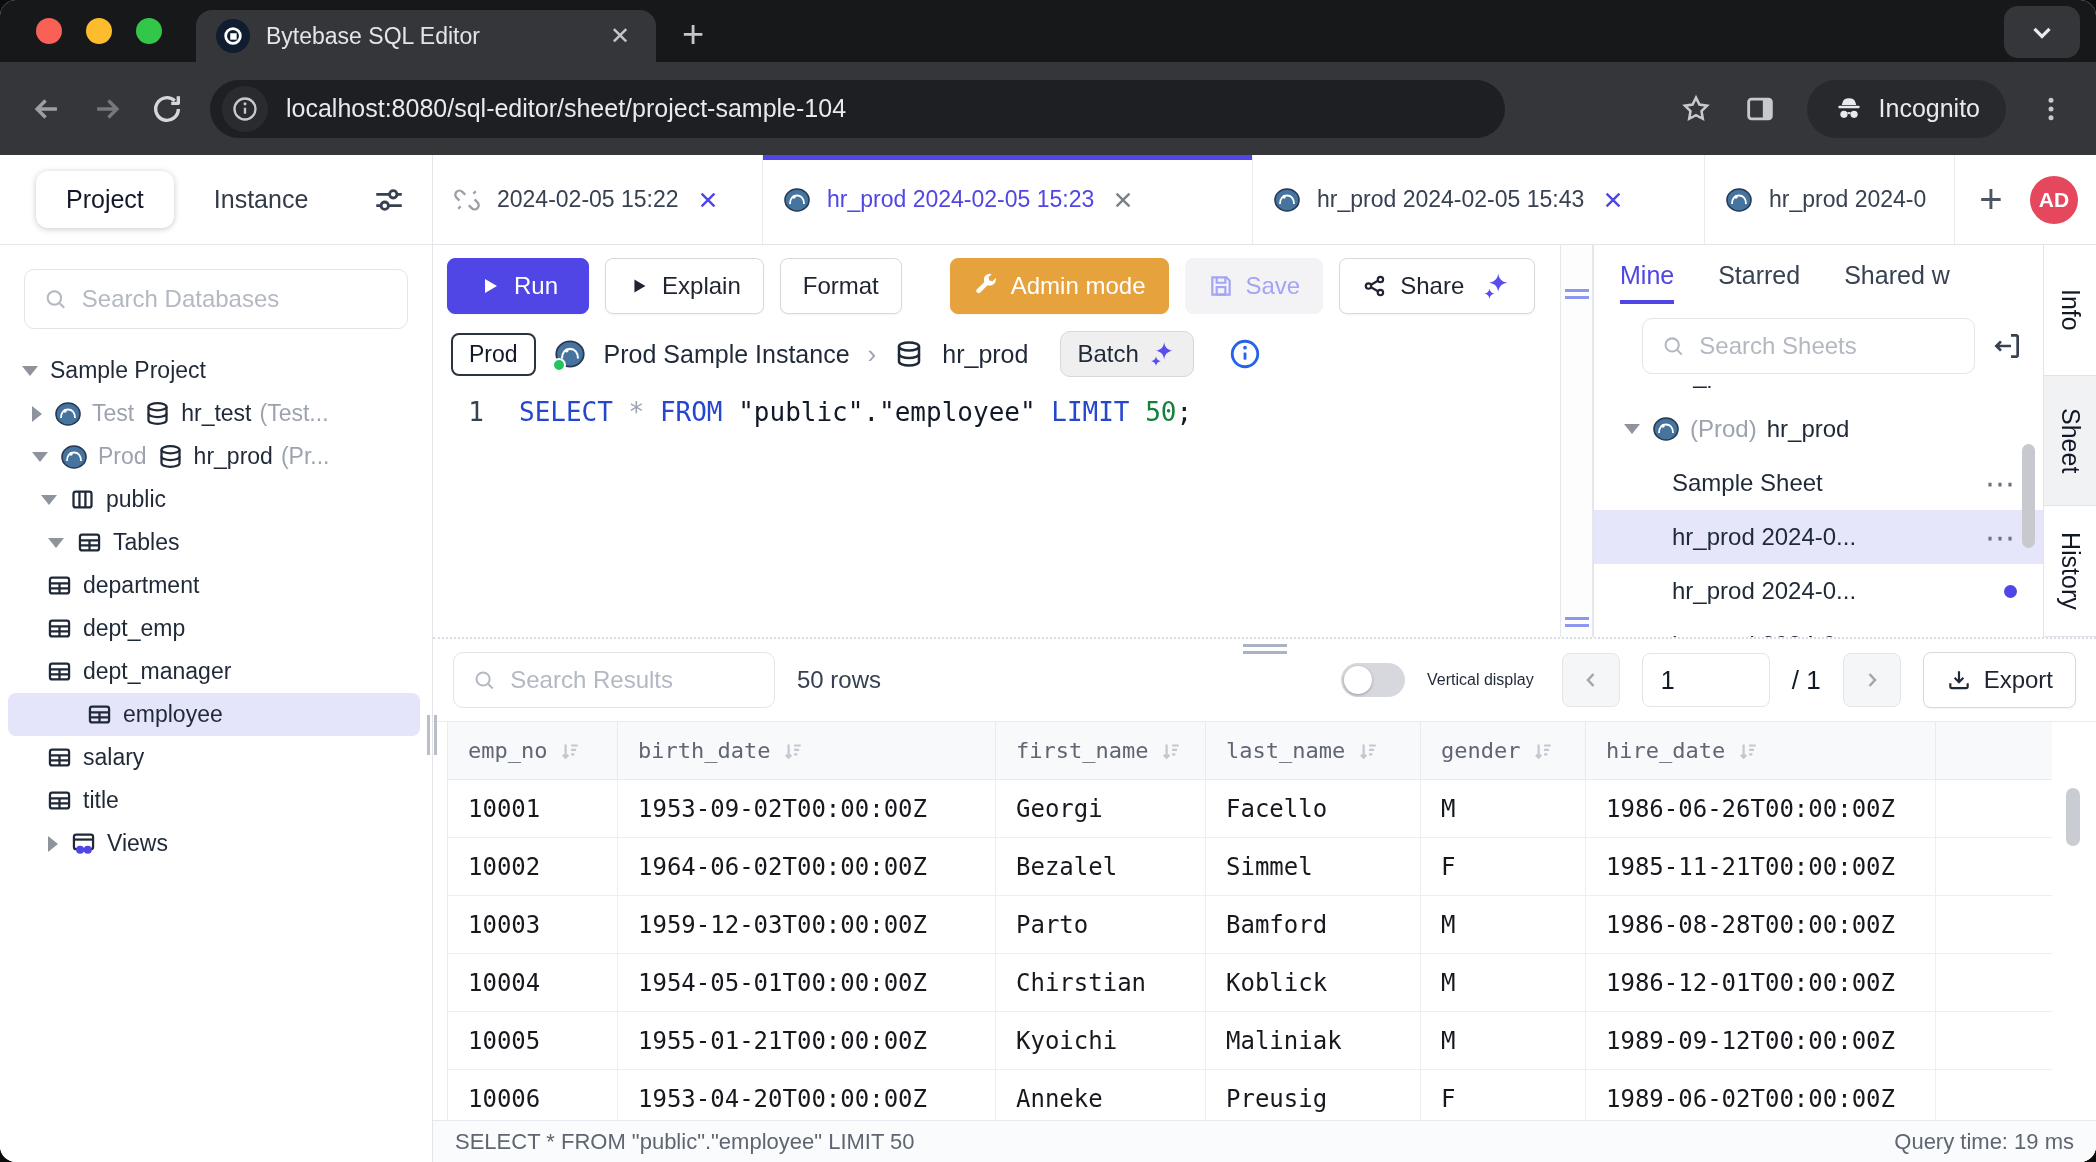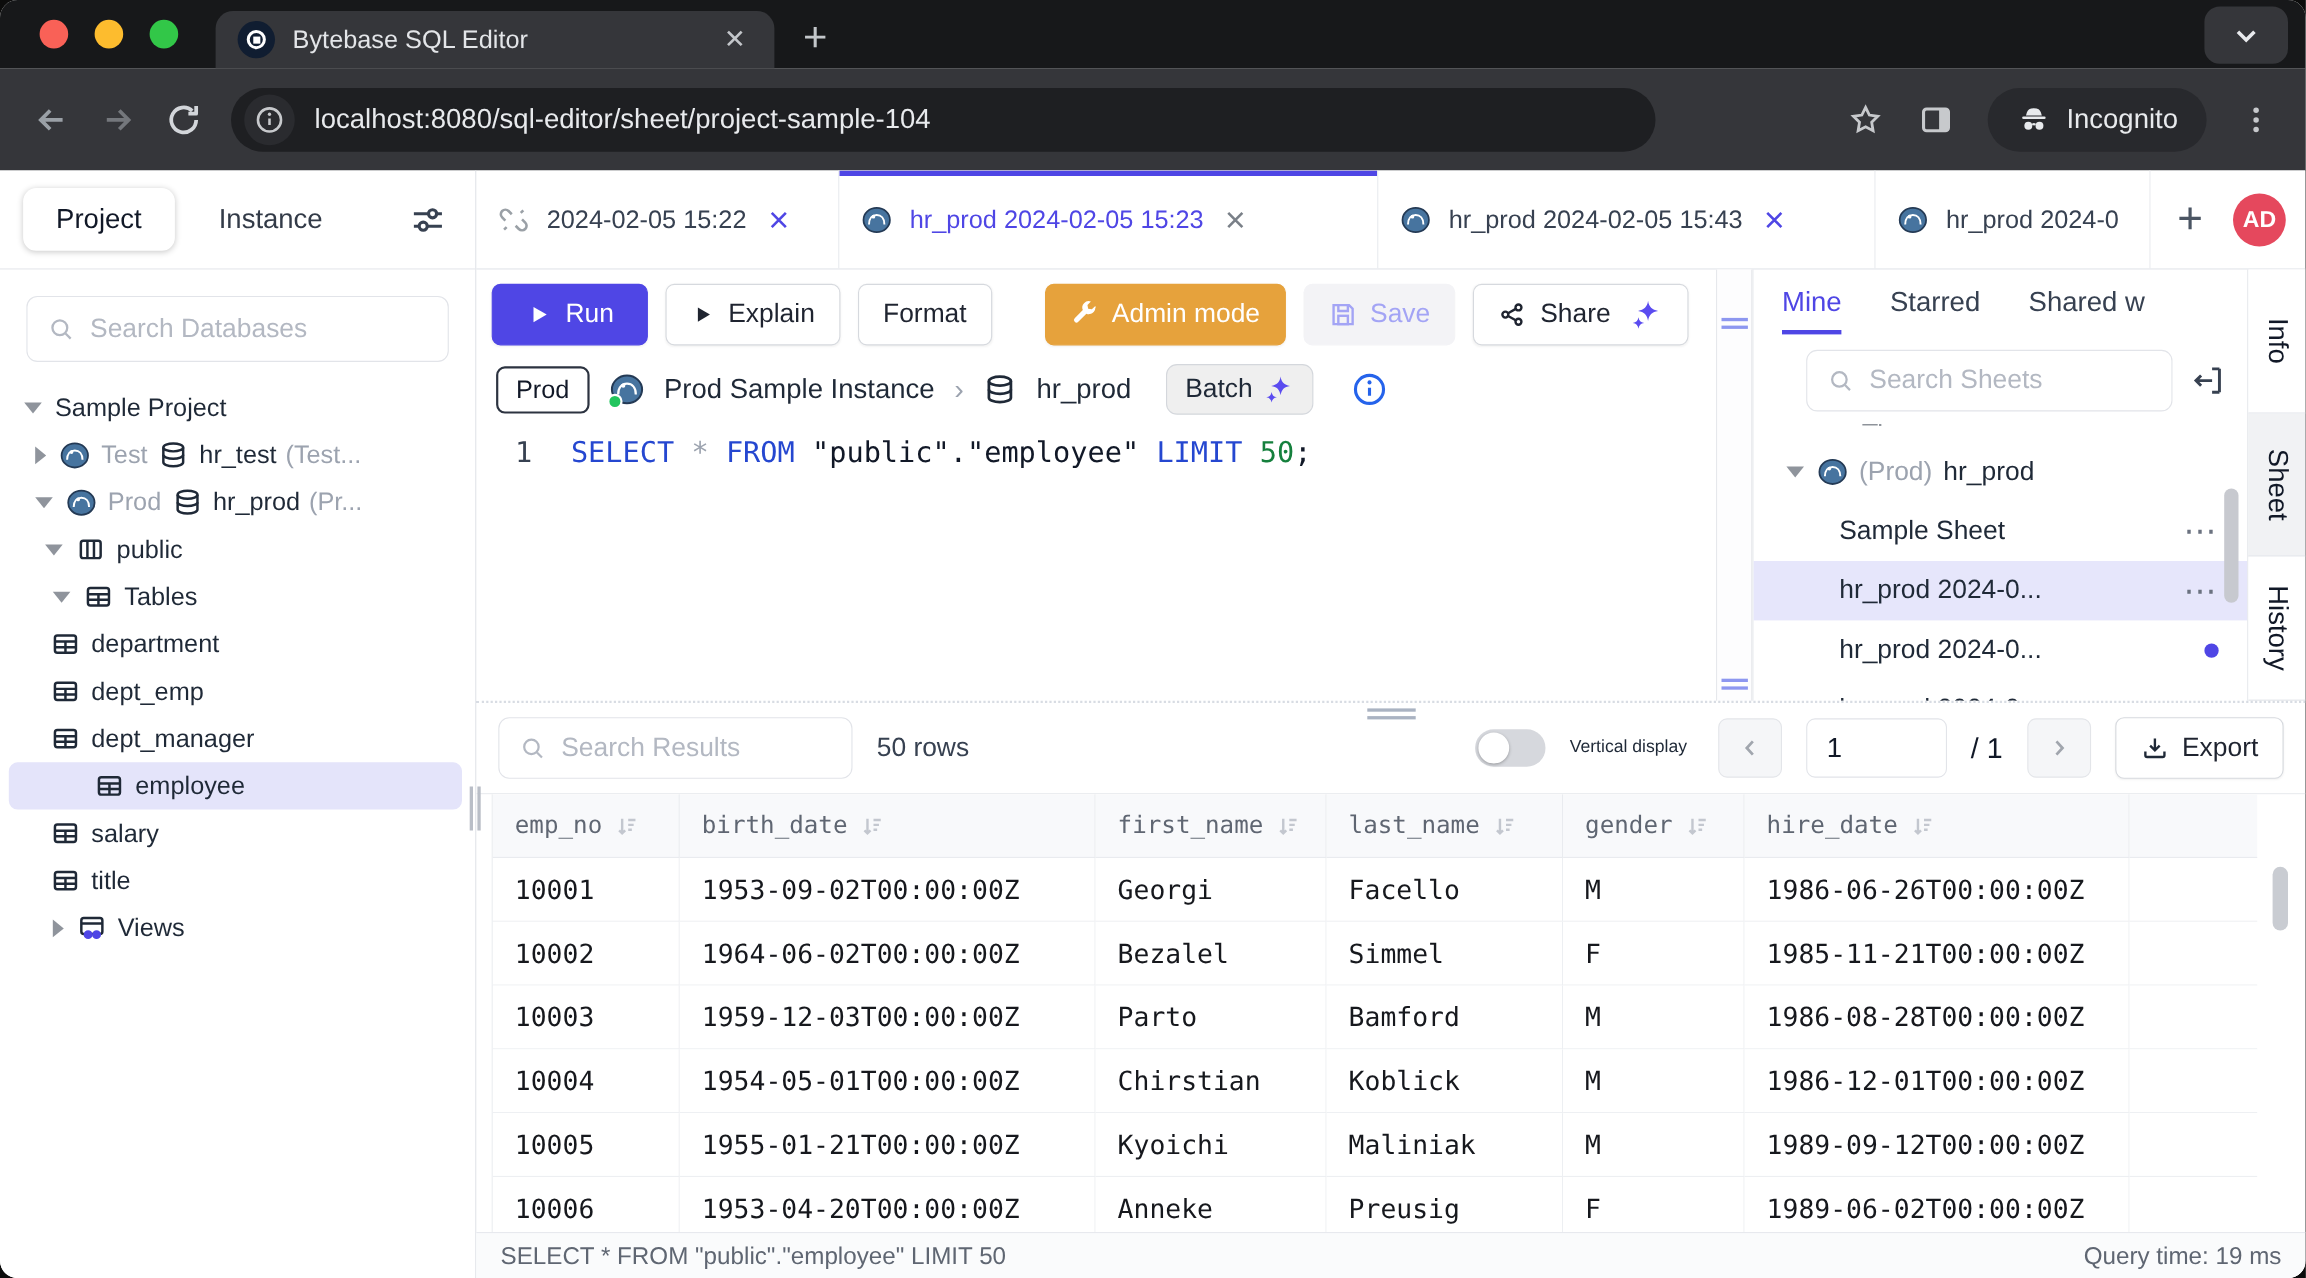--- a/index.html
+++ b/index.html
@@ -5,42 +5,42 @@
   * { margin:0; padding:0; box-sizing:border-box; }
   html,body { background:#0c0c0c; }
   body { font-family:"Liberation Sans", sans-serif; }
   .screen { position:relative; width:2096px; height:1162px; background:#fff; border-radius:16px; overflow:hidden; }
 
   
   .tabstrip { height:62px; background:#17181a; display:flex; align-items:flex-end; }
   .traffic { display:flex; gap:24px; align-items:center; height:62px; padding:0 34px 0 36px; }
   .tl { width:26px; height:26px; border-radius:50%; }
   .tl.red{background:#f96157;} .tl.yellow{background:#fdbc2e;} .tl.green{background:#32c748;}
-  .btab { display:flex; align-items:center; gap:16px; width:508px; height:52px; background:#35363a;
+  .btab { display:flex; align-items:center; gap:16px; width:460px; height:52px; background:#35363a;
           border-radius:16px 16px 0 0; padding:0 20px; color:#e3e5e8; font-size:23px; }
   .btab .favicon { width:34px; height:34px; border-radius:50%; background:#101d31; display:flex; align-items:center; justify-content:center; flex:0 0 auto;}
   .btab .title { flex:1; white-space:nowrap; overflow:hidden; }
   .bx { color:#c3c6ca; font-size:24px; padding:0 6px; }
   .newtab { color:#c3c6ca; font-size:38px; font-weight:300; padding:0 26px 6px; }
   .chrome-chevron { margin-left:auto; margin-right:16px; margin-bottom:4px; width:76px; height:52px; border-radius:14px;
           background:#35363a; display:flex; align-items:center; justify-content:center; }
   .urlbar { height:93px; background:#35363a; display:flex; align-items:center; padding:0 30px; gap:26px; }
   .navic { width:34px; height:34px; }
   .urlpill { width:1295px; height:58px; background:#1e1f22; border-radius:29px; display:flex; align-items:center;
              padding:0 10px 0 12px; gap:18px; }
   .info-btn { width:46px; height:46px; border-radius:50%; background:#2a2b2f; display:flex; align-items:center; justify-content:center;}
   .urltext { color:#e8eaed; font-size:25px; white-space:nowrap; overflow:hidden; }
   .right-chrome { margin-left:auto; display:flex; align-items:center; gap:30px; }
   .incog { height:58px; background:#28292d; border-radius:29px; display:flex; align-items:center; gap:14px; padding:0 26px;
            color:#e8eaed; font-size:25px; }
 
   
   .app { display:flex; height:1007px; background:#fff; }
   .sidebar { width:433px; flex:0 0 433px; border-right:1px solid #e2e4e9; display:flex; flex-direction:column; position:relative; }
-  .side-head { height:90px; display:flex; align-items:center; padding:0 21px; gap:10px; border-bottom:1px solid #e5e7eb; }
+  .side-head { height:90px; display:flex; align-items:center; padding:0 36px; gap:10px; border-bottom:1px solid #e5e7eb; }
   .side-tab { font-size:25px; color:#333b48; padding:14px 30px; border-radius:12px; }
   .side-tab.active { background:#fff; box-shadow:0 1px 6px rgba(0,0,0,.22); font-weight:500; color:#111827; }
   .tune { margin-left:auto; }
   .searchbox { display:flex; align-items:center; gap:14px; border:1px solid #e2e4e9; border-radius:10px; height:60px; padding:0 18px; background:#fff; }
   .searchbox input { border:none; outline:none; font-size:24px; color:#374151; width:100%; font-family:"Liberation Sans",sans-serif; }
   .searchbox input::placeholder { color:#b3b8c2; }
   .sb-db { margin:24px 24px 10px; }
   .tree { flex:1; overflow:hidden; padding-top:10px; font-size:23px; color:#1f2937; }
   .tree-row { height:43px; display:flex; align-items:center; }
   .tree-row .nm { white-space:nowrap; }

